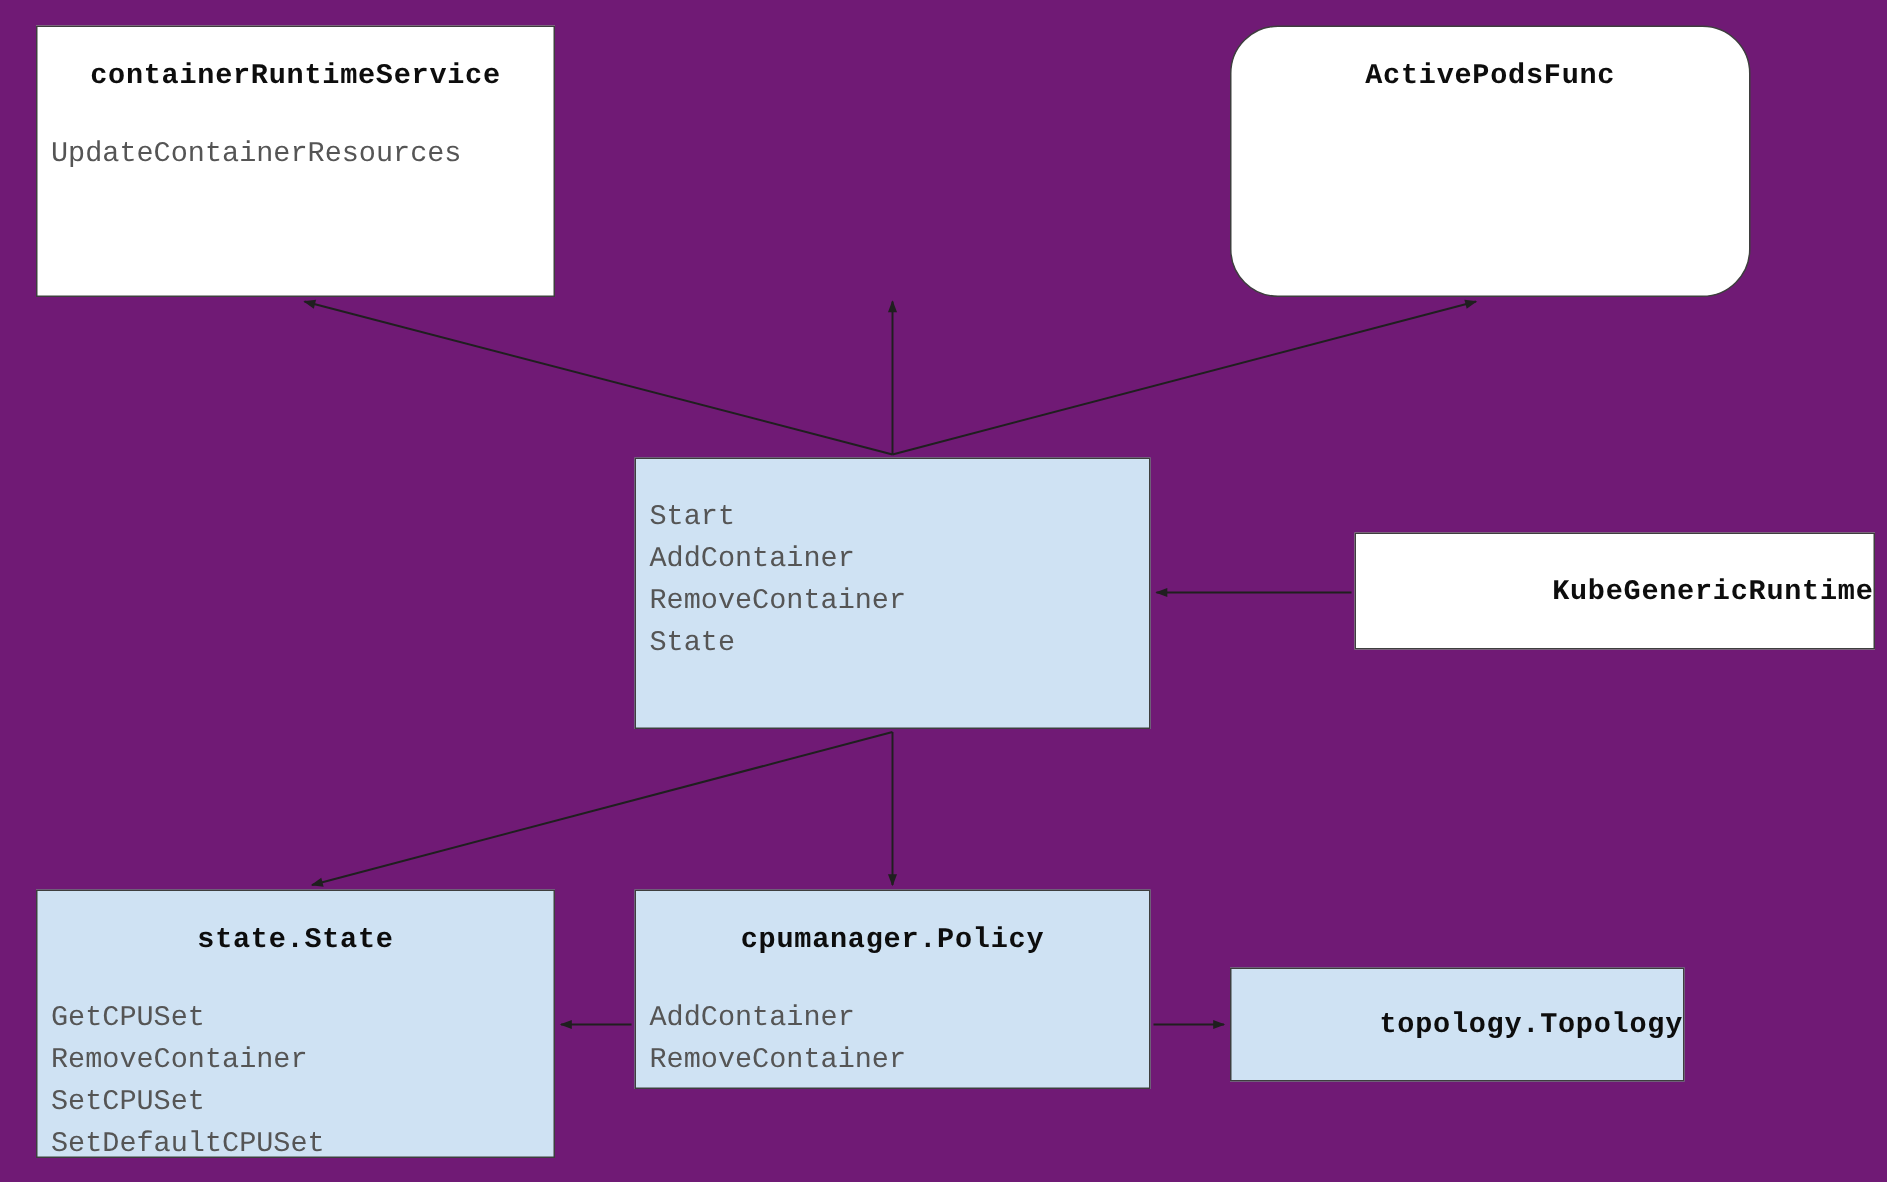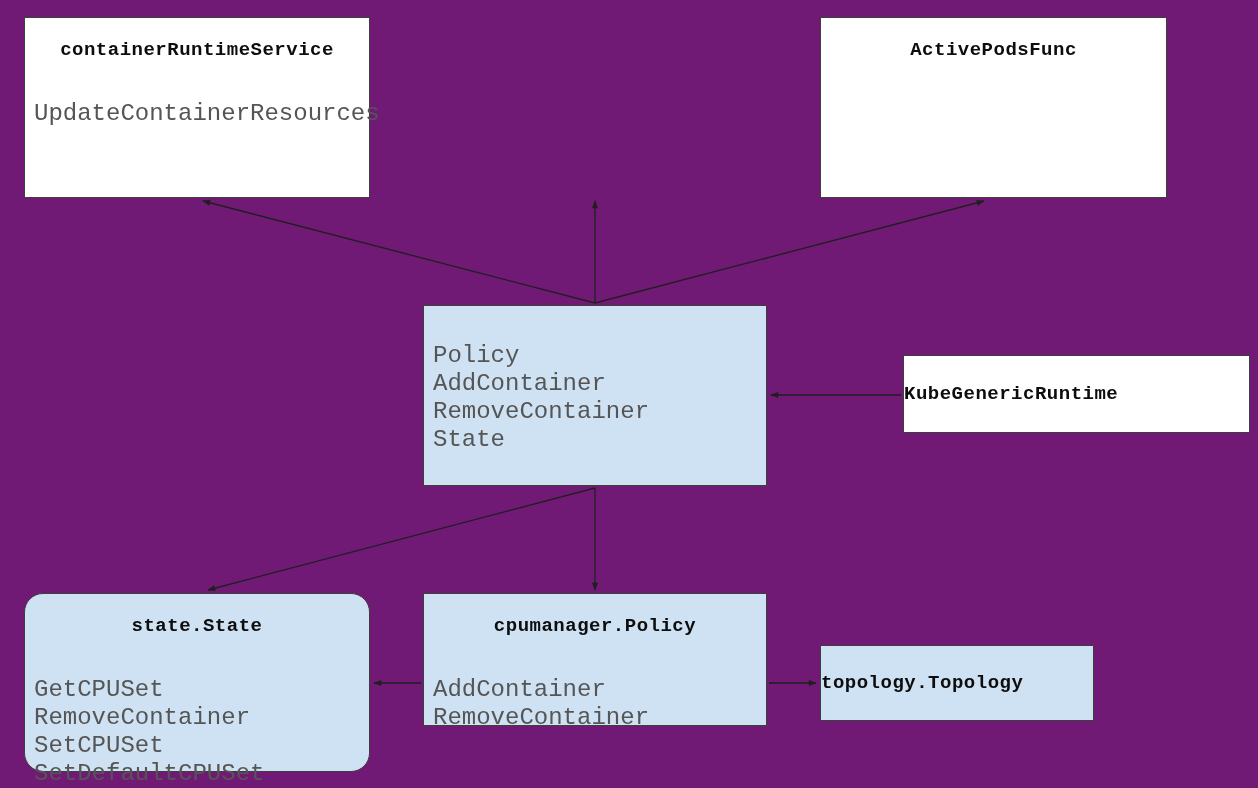--- a/index.html
+++ b/index.html
@@ -34,31 +34,31 @@
     margin-top: 18px;
     text-align: center;
     font-weight: bold;
     font-size: 19px;
     line-height: 28px;
     color: #0d0d0d;
     letter-spacing: 0.5px;
     white-space: nowrap;
   }
   .node .methods {
-    margin-top: 36px;
+    margin-top: 24px;
     padding-left: 9px;
-    font-size: 24px;
+    font-size: 19px;
     line-height: 28px;
     color: #555555;
     white-space: nowrap;
   }
   .node.short {
     display: flex;
     align-items: center;
-    justify-content: flex-start;
+    justify-content: flex-end;
   }
   .node.short .title { margin-top: 0; }
 </style>
 </head>
 <body>
 
 <div class="canvas">
 
   <svg class="arrows" viewBox="0 0 1258 788" xmlns="http://www.w3.org/2000/svg">
     <defs>
@@ -77,52 +77,52 @@
   </svg>
 
   <div class="node" style="left:24px; top:17px; width:346px; height:181px;">
     <div class="title">containerRuntimeService</div>
     <div class="methods">
       <div>UpdateContainerResources</div>
     </div>
   </div>
 
 
-  <div class="node" style="left:820px; top:17px; width:347px; height:181px;">
+  <div class="node" style="left:820px; top:17px; width:347px; height:181px;border-radius:32px;">
     <div class="title">ActivePodsFunc</div>
   </div>
 
   <div class="node blue" style="left:423px; top:305px; width:344px; height:181px;">
     <div class="methods">
-      <div>Policy</div>
+      <div>Start</div>
       <div>AddContainer</div>
       <div>RemoveContainer</div>
       <div>State</div>
     </div>
   </div>
 
   <div class="node short" style="left:903px; top:355px; width:347px; height:78px;">
     <div class="title">KubeGenericRuntime</div>
   </div>
 
-  <div class="node blue" style="left:24px; top:593px; width:346px; height:179px;border-radius:19px;">
+  <div class="node blue" style="left:24px; top:593px; width:346px; height:179px;">
     <div class="title">state.State</div>
     <div class="methods">
       <div>GetCPUSet</div>
       <div>RemoveContainer</div>
       <div>SetCPUSet</div>
       <div>SetDefaultCPUSet</div>
     </div>
   </div>
 
   <div class="node blue" style="left:423px; top:593px; width:344px; height:133px;">
     <div class="title">cpumanager.Policy</div>
     <div class="methods">
       <div>AddContainer</div>
       <div>RemoveContainer</div>
     </div>
   </div>
 
-  <div class="node blue short" style="left:820px; top:645px; width:274px; height:76px;">
+  <div class="node blue short" style="left:820px; top:645px; width:303px; height:76px;">
     <div class="title">topology.Topology</div>
   </div>
 
 </div>
 
 </body></html>

